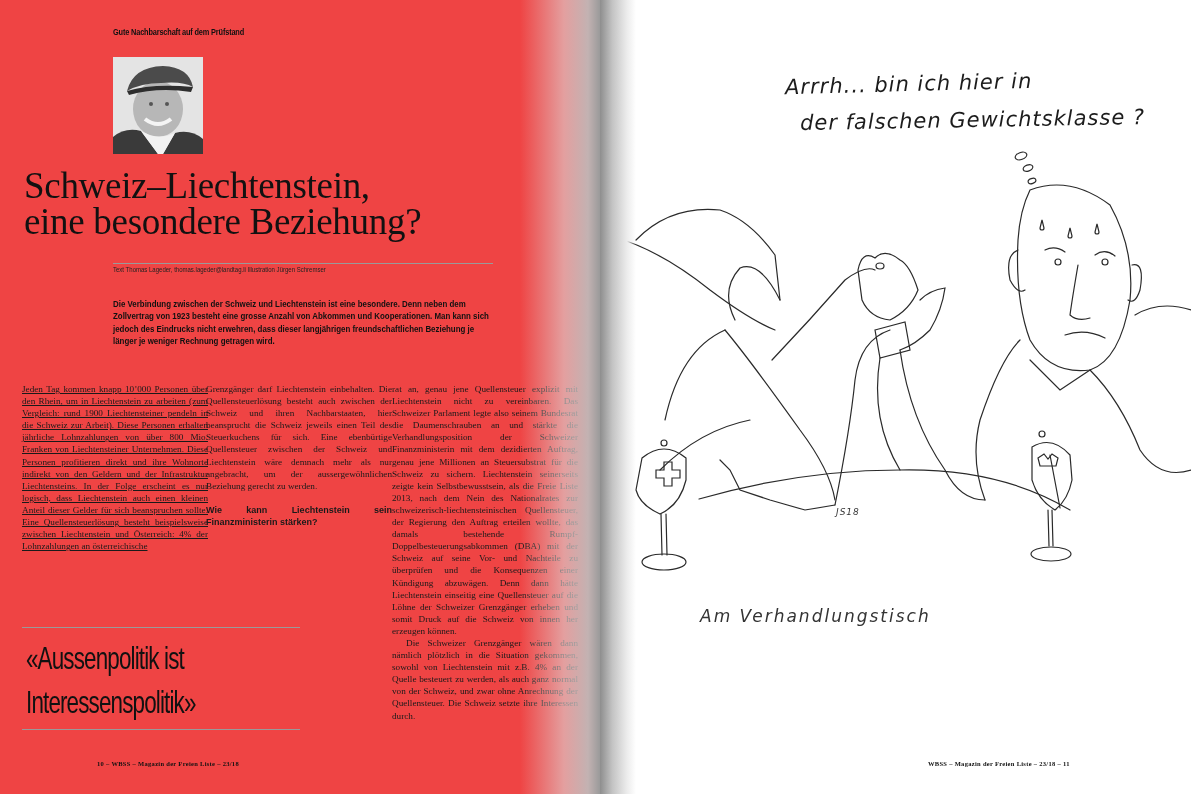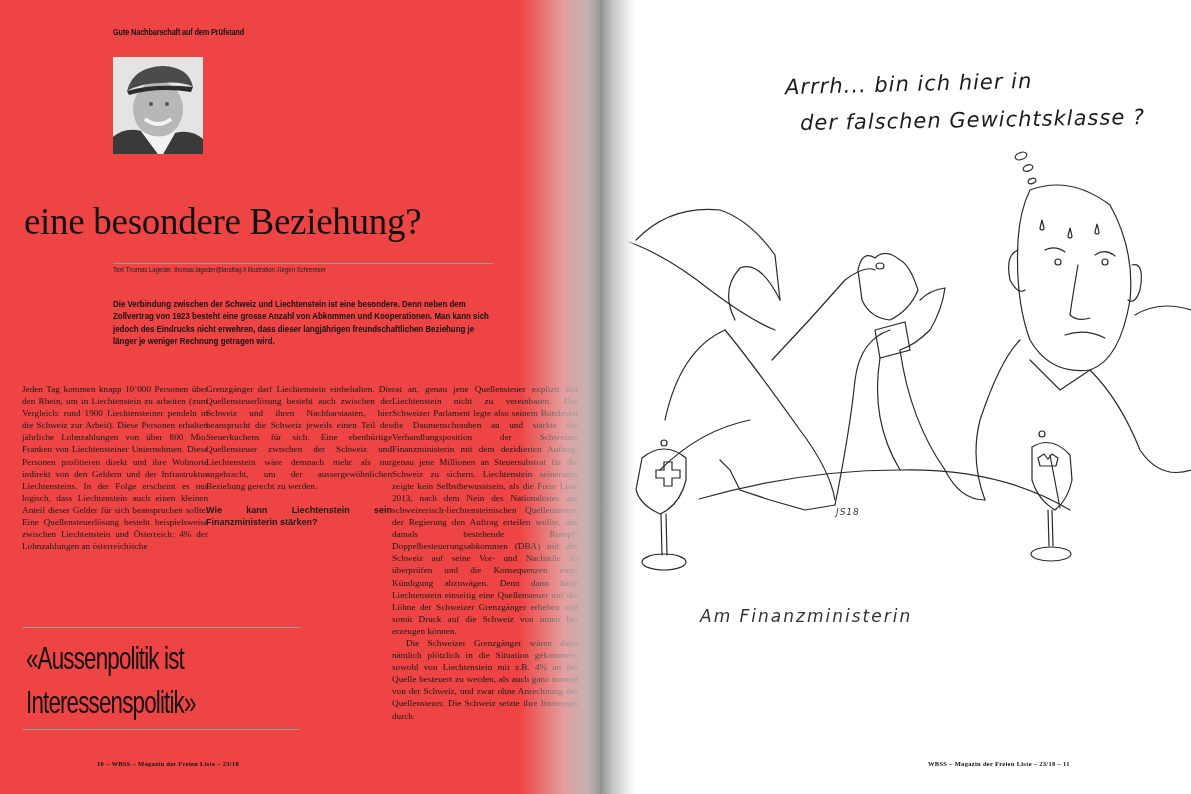--- a/index.html
+++ b/index.html
@@ -74,30 +74,30 @@
         <path d="M32 62 Q45 72 58 62" stroke="#f4f4f4" stroke-width="4" fill="none"></path>
         <path d="M0 97 L0 80 Q12 70 28 74 L45 97 Z" fill="#3a3a3a"></path>
         <path d="M90 97 L90 82 Q78 72 62 76 L50 97 Z" fill="#3a3a3a"></path>
         <path d="M28 74 L45 97 L50 97 L62 76 Q45 84 28 74 Z" fill="#f2f2f2"></path>
         <circle cx="38" cy="47" r="2" fill="#555"></circle>
         <circle cx="54" cy="47" r="2" fill="#555"></circle>
       </svg>
     </div>
 
     <h1 class="headline">
-      <br>
+      <span>Schweiz–Liechtenstein,</span><br>
       <span>eine besondere Beziehung?</span>
     </h1>
 
     <div class="rule" style="left:113px; top:263px; width:380px;"></div>
     <div class="credit">Text Thomas Lageder, thomas.lageder@landtag.li   Illustration Jürgen Schremser</div>
 
     <div class="lead">Die Verbindung zwischen der Schweiz und Liechtenstein ist eine besondere. Denn neben dem Zollvertrag von 1923 besteht eine grosse Anzahl von Abkommen und Kooperationen. Man kann sich jedoch des Eindrucks nicht erwehren, dass dieser langjährigen freundschaftlichen Beziehung je länger je weniger Rechnung getragen wird.</div>
 
-    <div class="col" style="left:22px;">
+    <div class="col" style="left:22px;text-decoration:underline;">
       <p>Jeden Tag kommen knapp 10’000 Personen über den Rhein, um in Liechtenstein zu arbeiten (zum Vergleich: rund 1900 Liechtensteiner pendeln in die Schweiz zur Arbeit). Diese Personen erhalten jährliche Lohnzahlungen von über 800 Mio. Franken von Liechtensteiner Unternehmen. Diese Personen profitieren direkt und ihre Wohnorte indirekt von den Geldern und der Infrastruktur Liechtensteins. In der Folge erscheint es nur logisch, dass Liechtenstein auch einen kleinen Anteil dieser Gelder für sich beanspruchen sollte. Eine Quellensteuerlösung besteht beispielsweise zwischen Liechtenstein und Österreich: 4% der Lohnzahlungen an österreichische</p>
     </div>
 
     <div class="col" style="left:206px;">
       <p>Grenzgänger darf Liechtenstein einbehalten. Die Quellensteuerlösung besteht auch zwischen der Schweiz und ihren Nachbarstaaten, hier beansprucht die Schweiz jeweils einen Teil des Steuerkuchens für sich. Eine ebenbürtige Quellensteuer zwischen der Schweiz und Liechtenstein wäre demnach mehr als nur angebracht, um der aussergewöhnlichen Beziehung gerecht zu werden.</p>
       <p class="subhead">Wie kann Liechtenstein sein Finanzministerin stärken?</p>
     </div>
 
     <div class="col" style="left:392px;">
       <p>rat an, genau jene Quellensteuer explizit mit Liechtenstein nicht zu vereinbaren. Das Schweizer Parlament legte also seinem Bundesrat die Daumenschrauben an und stärkte die Verhandlungsposition der Schweizer Finanzministerin mit dem dezidierten Auftrag, genau jene Millionen an Steuersubstrat für die Schweiz zu sichern. Liechtenstein seinerseits zeigte kein Selbstbewusstsein, als die Freie Liste 2013, nach dem Nein des Nationalrates zur schweizerisch-liechtensteinischen Quellensteuer, der Regierung den Auftrag erteilen wollte, das damals bestehende Rumpf-Doppelbesteuerungsabkommen (DBA) mit der Schweiz auf seine Vor- und Nachteile zu überprüfen und die Konsequenzen einer Kündigung abzuwägen. Denn dann hätte Liechtenstein einseitig eine Quellensteuer auf die Löhne der Schweizer Grenzgänger erheben und somit Druck auf die Schweiz von innen her erzeugen können.</p>
@@ -175,18 +175,18 @@
       <path d="M438 458 L444 454 L448 459 L452 454 L458 458 L456 466 L440 466 Z"></path>
       <path d="M450 455 L460 508"></path>
       <path d="M448 510 L449 546 M452 510 L453 546"></path>
       <ellipse cx="451" cy="554" rx="20" ry="7"></ellipse>
     </svg>
   </div>
 
   <div class="hand speech1">Arrrh... bin ich hier in</div>
   <div class="hand speech2">der falschen Gewichtsklasse ?</div>
   <div class="hand signature">JS18</div>
-  <div class="hand caption-hand">Am Finanzministerin</div>
+  <div class="hand caption-hand">Am Verhandlungstisch</div>
 
   <div class="folio" style="left:928px; top:760px;">WBSS – Magazin der Freien Liste – 23/18 – 11</div>
 
   <div class="gutter-right"></div>
 </div>
 
 </body></html>

